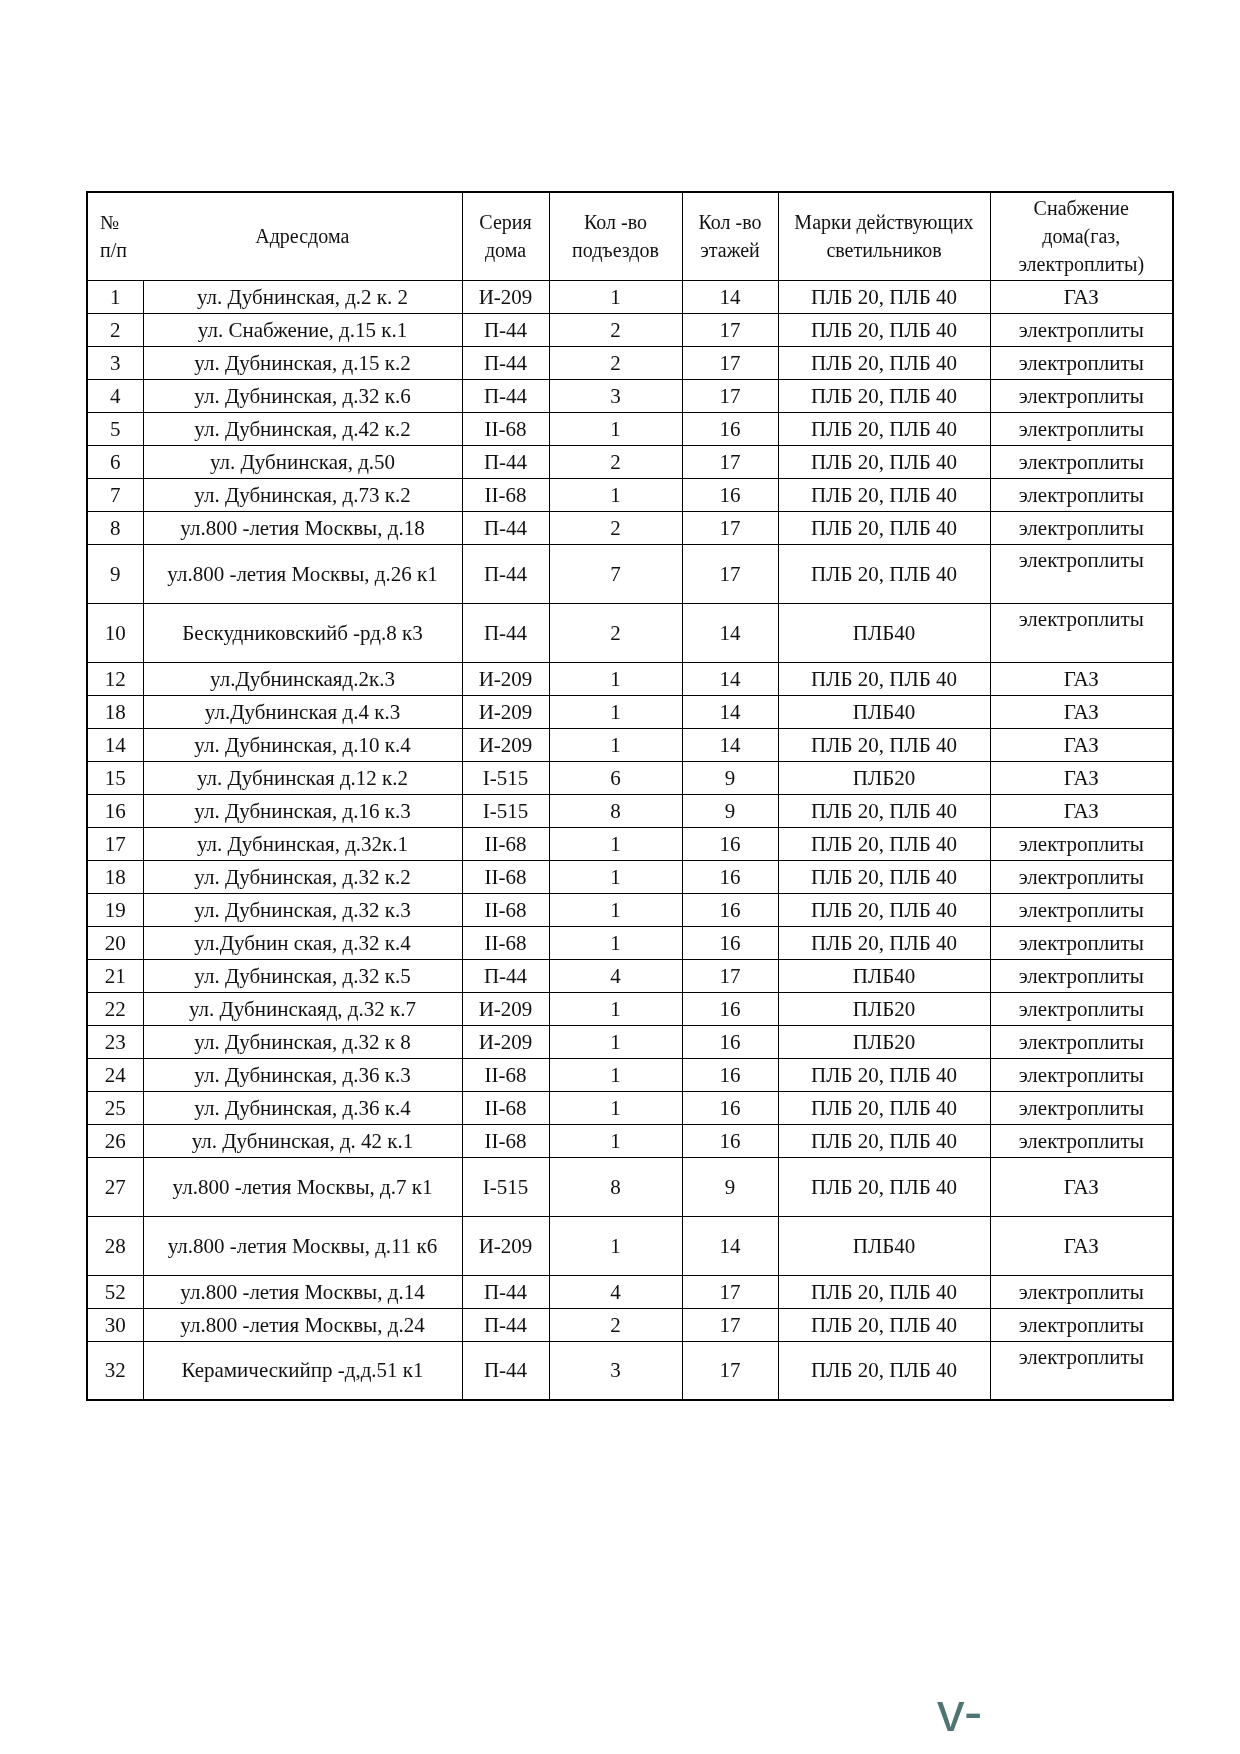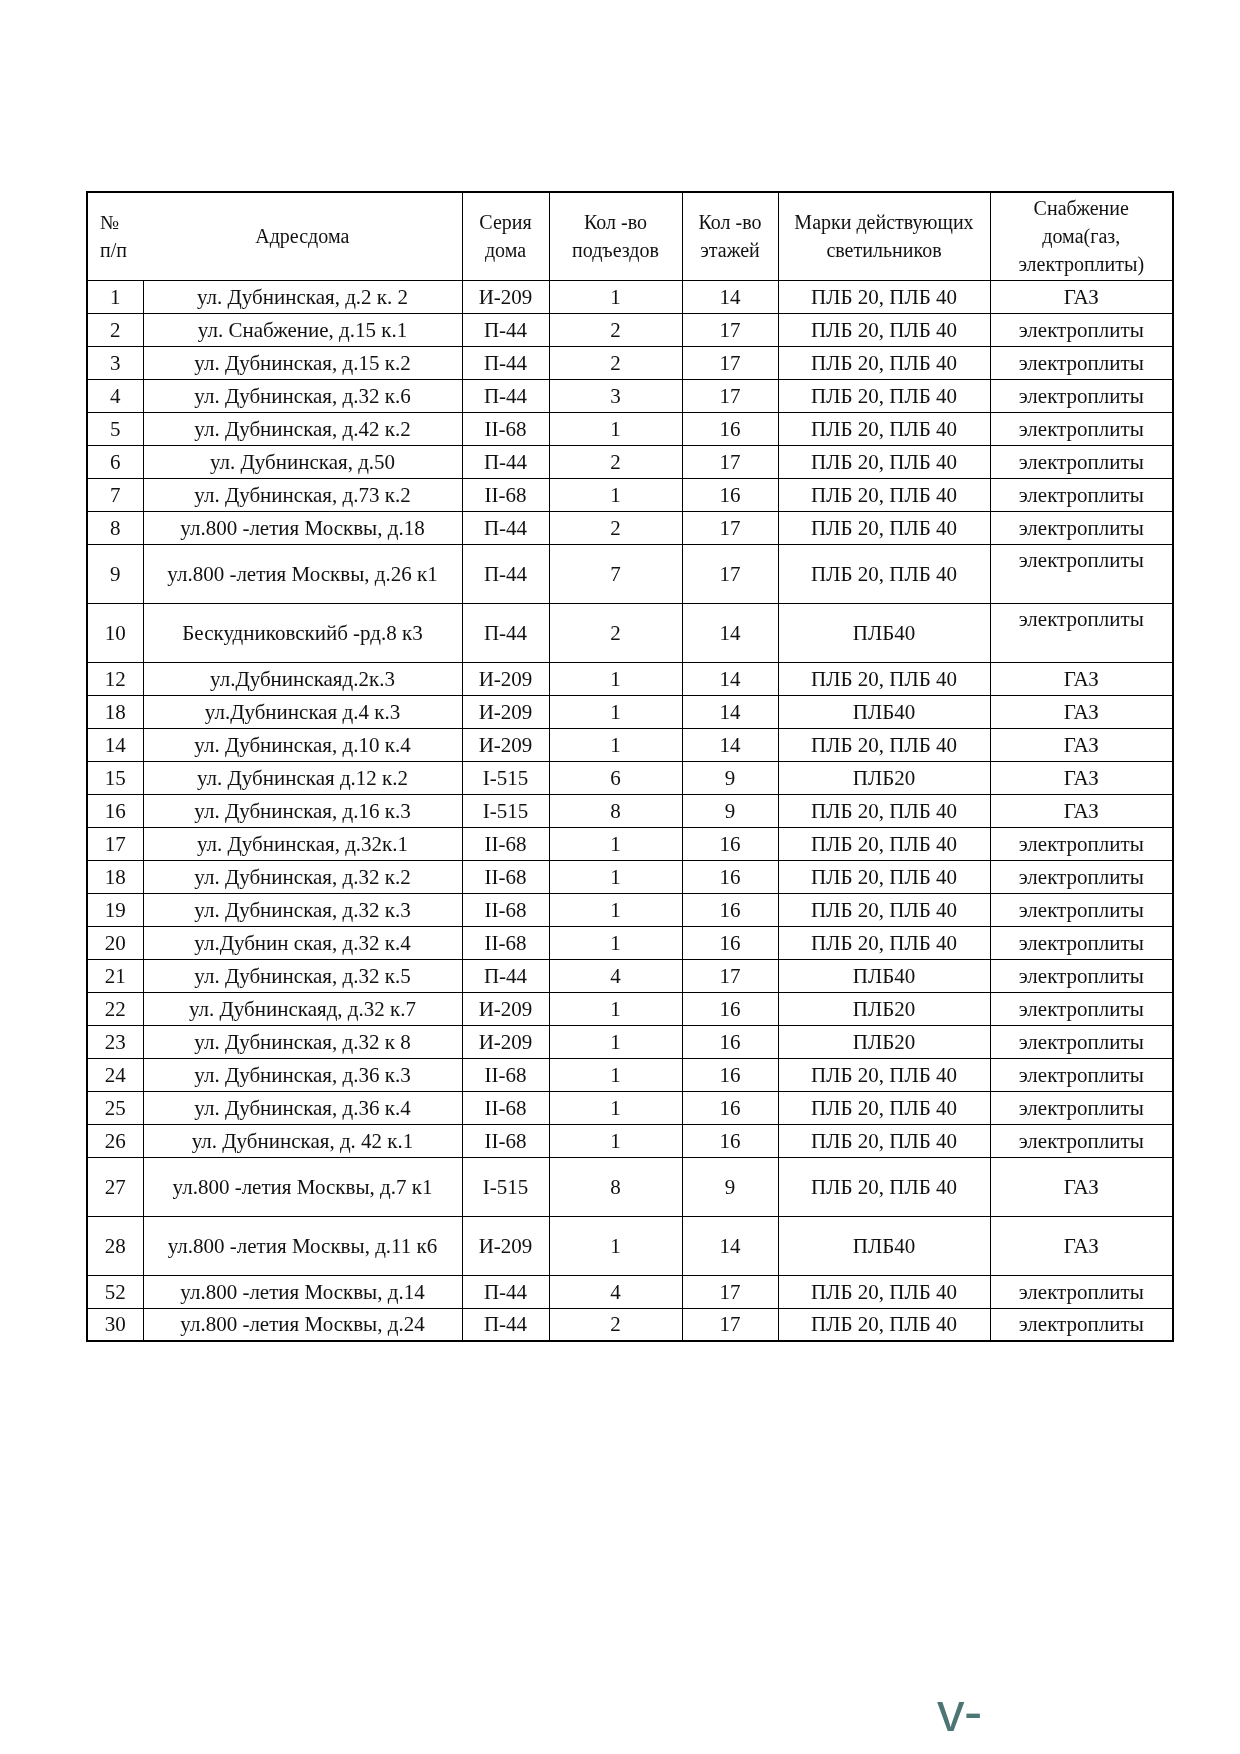--- a/index.html
+++ b/index.html
@@ -310,16 +310,25 @@
       </tr>
       <tr class="r1">
         <td class="num">30</td>
         <td>ул.800 -летия Москвы, д.24</td>
         <td>П-44</td>
         <td>2</td>
         <td>17</td>
         <td>ПЛБ 20, ПЛБ 40</td>
         <td class="supply sup">электроплиты</td>
       </tr>
+      <tr class="r2">
+        <td class="num">32</td>
+        <td>Керамическийпр -д,д.51 к1</td>
+        <td>П-44</td>
+        <td>3</td>
+        <td>17</td>
+        <td>ПЛБ 20, ПЛБ 40</td>
+        <td class="supply sup top">электроплиты</td>
+      </tr>
     </tbody>
 </table>
 
 <div class="watermark">v-degunino.ru</div>
 
 </body></html>

